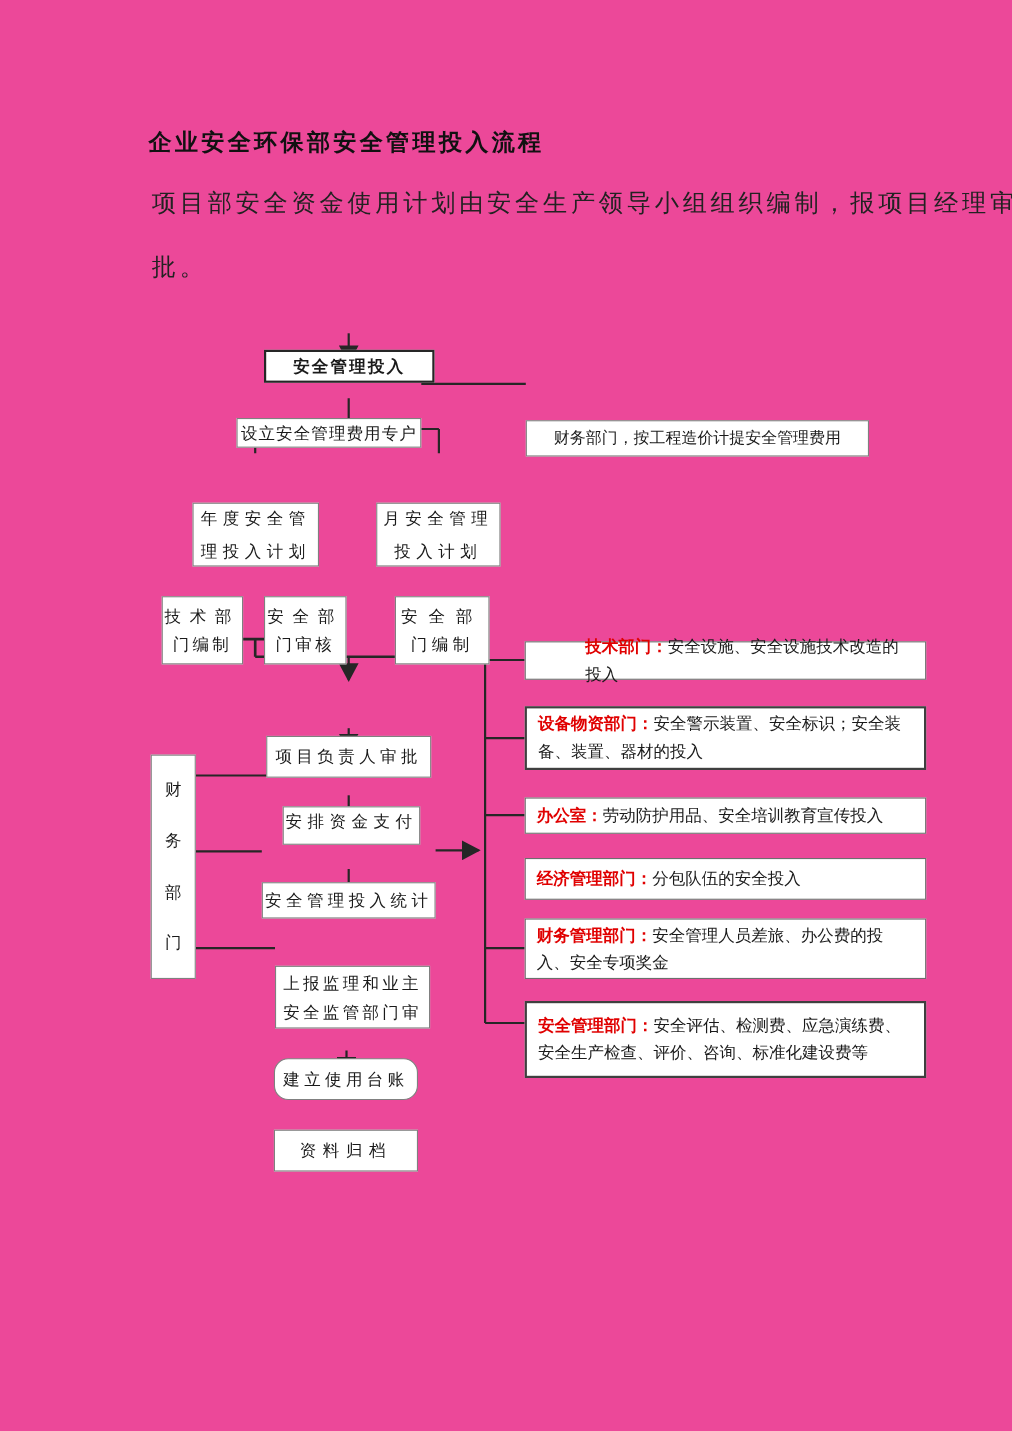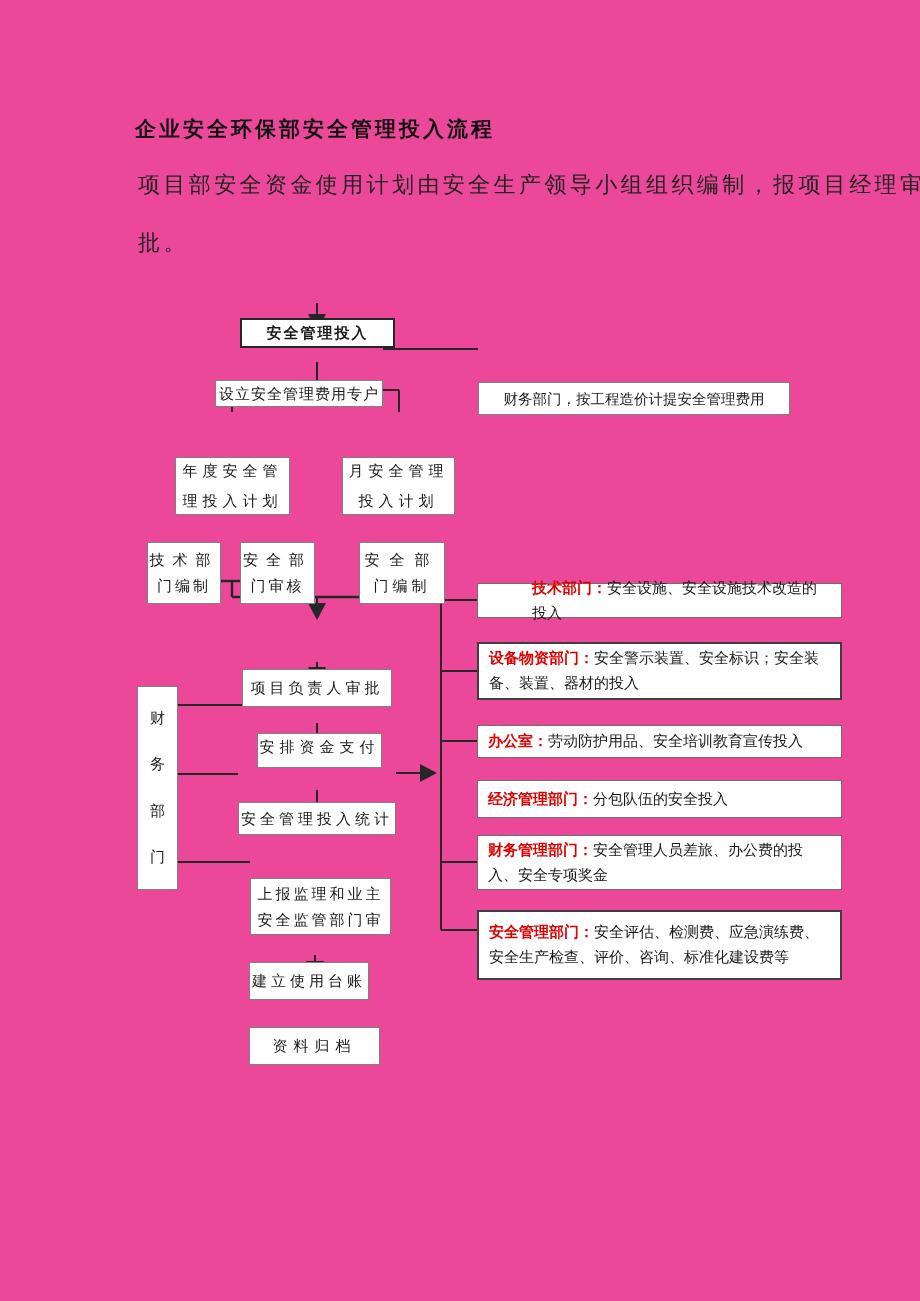--- a/index.html
+++ b/index.html
@@ -137,21 +137,21 @@
 
   <div class="node ls4" style="left:238px;top:757px;width:158px;height:33px;">
     <div>安全管理投入统计</div>
   </div>
 
   <div class="node ls3" style="left:250px;top:833px;width:141px;height:57px;">
     <div>上报监理和业主</div>
     <div>安全监管部门审</div>
   </div>
 
-  <div class="node ls4" style="left:249px;top:917px;width:120px;height:38px;">
+  <div class="node ls4" style="left:249px;top:917px;width:131px;height:38px;border-radius:13px;">
     <div>建立使用台账</div>
   </div>
 
   <div class="node ls6" style="left:249px;top:982px;width:131px;height:38px;">
     <div>资料归档</div>
   </div>
 
   <div class="vertical-dept" style="left:137px;top:686px;width:41px;height:204px;">
     <span>财</span>
     <span>务</span>

